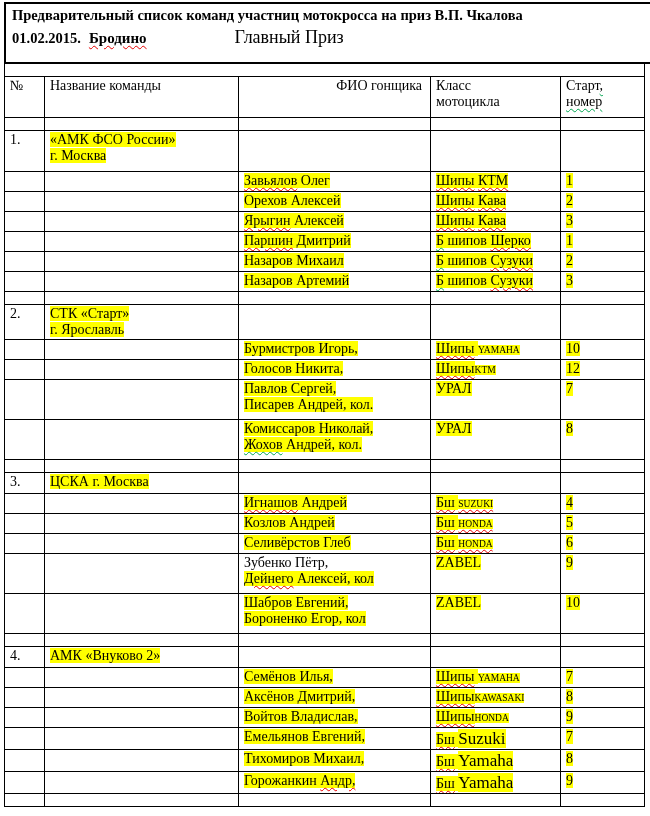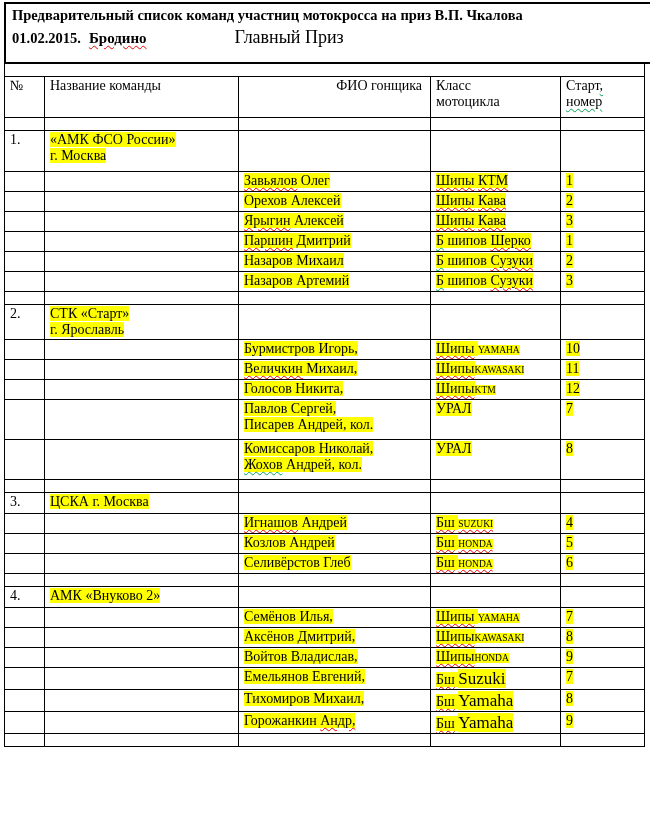--- a/index.html
+++ b/index.html
@@ -198,31 +198,20 @@
         </td>
         <td>
           <div class="line"><span class="hl sp-r">Шипы</span><span class="hl"> </span><span class="hl sz-s">YAMAHA</span></div>
         </td>
         <td><span class="hl">10</span></td>
       </tr>
       <tr class="row-rider">
         <td></td>
         <td></td>
         <td>
-          <div class="line"><span class="hl sp-r">Величкин</span><span class="hl"> Михаил,</span></div>
-        </td>
-        <td>
-          <div class="line"><span class="hl sp-r">Шипы</span><span class="hl sz-s">KAWASAKI</span></div>
-        </td>
-        <td><span class="hl">11</span></td>
-      </tr>
-      <tr class="row-rider">
-        <td></td>
-        <td></td>
-        <td>
           <div class="line"><span class="hl">Голосов Никита,</span></div>
         </td>
         <td>
           <div class="line"><span class="hl sp-r">Шипы</span><span class="hl sz-s">KTM</span></div>
         </td>
         <td><span class="hl">12</span></td>
       </tr>
       <tr class="row-double">
         <td></td>
         <td></td>
@@ -288,20 +277,44 @@
       <tr class="row-rider">
         <td></td>
         <td></td>
         <td>
           <div class="line"><span class="hl">Селивёрстов Глеб</span></div>
         </td>
         <td>
           <div class="line"><span class="hl sp-r">Бш</span><span class="hl"> </span><span class="hl sp-r sz-s">HONDA</span></div>
         </td>
         <td><span class="hl">6</span></td>
+      </tr>
+      <tr class="row-double">
+        <td></td>
+        <td></td>
+        <td>
+          <div class="line"><span>Зубенко Пётр,</span></div>
+          <div class="line"><span class="hl sp-r">Дейнего</span><span class="hl"> Алексей, кол</span></div>
+        </td>
+        <td>
+          <div class="line"><span class="hl">ZABEL</span></div>
+        </td>
+        <td><span class="hl">9</span></td>
+      </tr>
+      <tr class="row-double">
+        <td></td>
+        <td></td>
+        <td>
+          <div class="line"><span class="hl">Шабров Евгений,</span></div>
+          <div class="line"><span class="hl">Бороненко Егор, кол</span></div>
+        </td>
+        <td>
+          <div class="line"><span class="hl">ZABEL</span></div>
+        </td>
+        <td><span class="hl">10</span></td>
       </tr>
       <tr class="row-thin">
         <td></td>
         <td></td>
         <td></td>
         <td></td>
         <td></td>
       </tr>
       <tr class="row-team-one">
         <td>4.</td>

